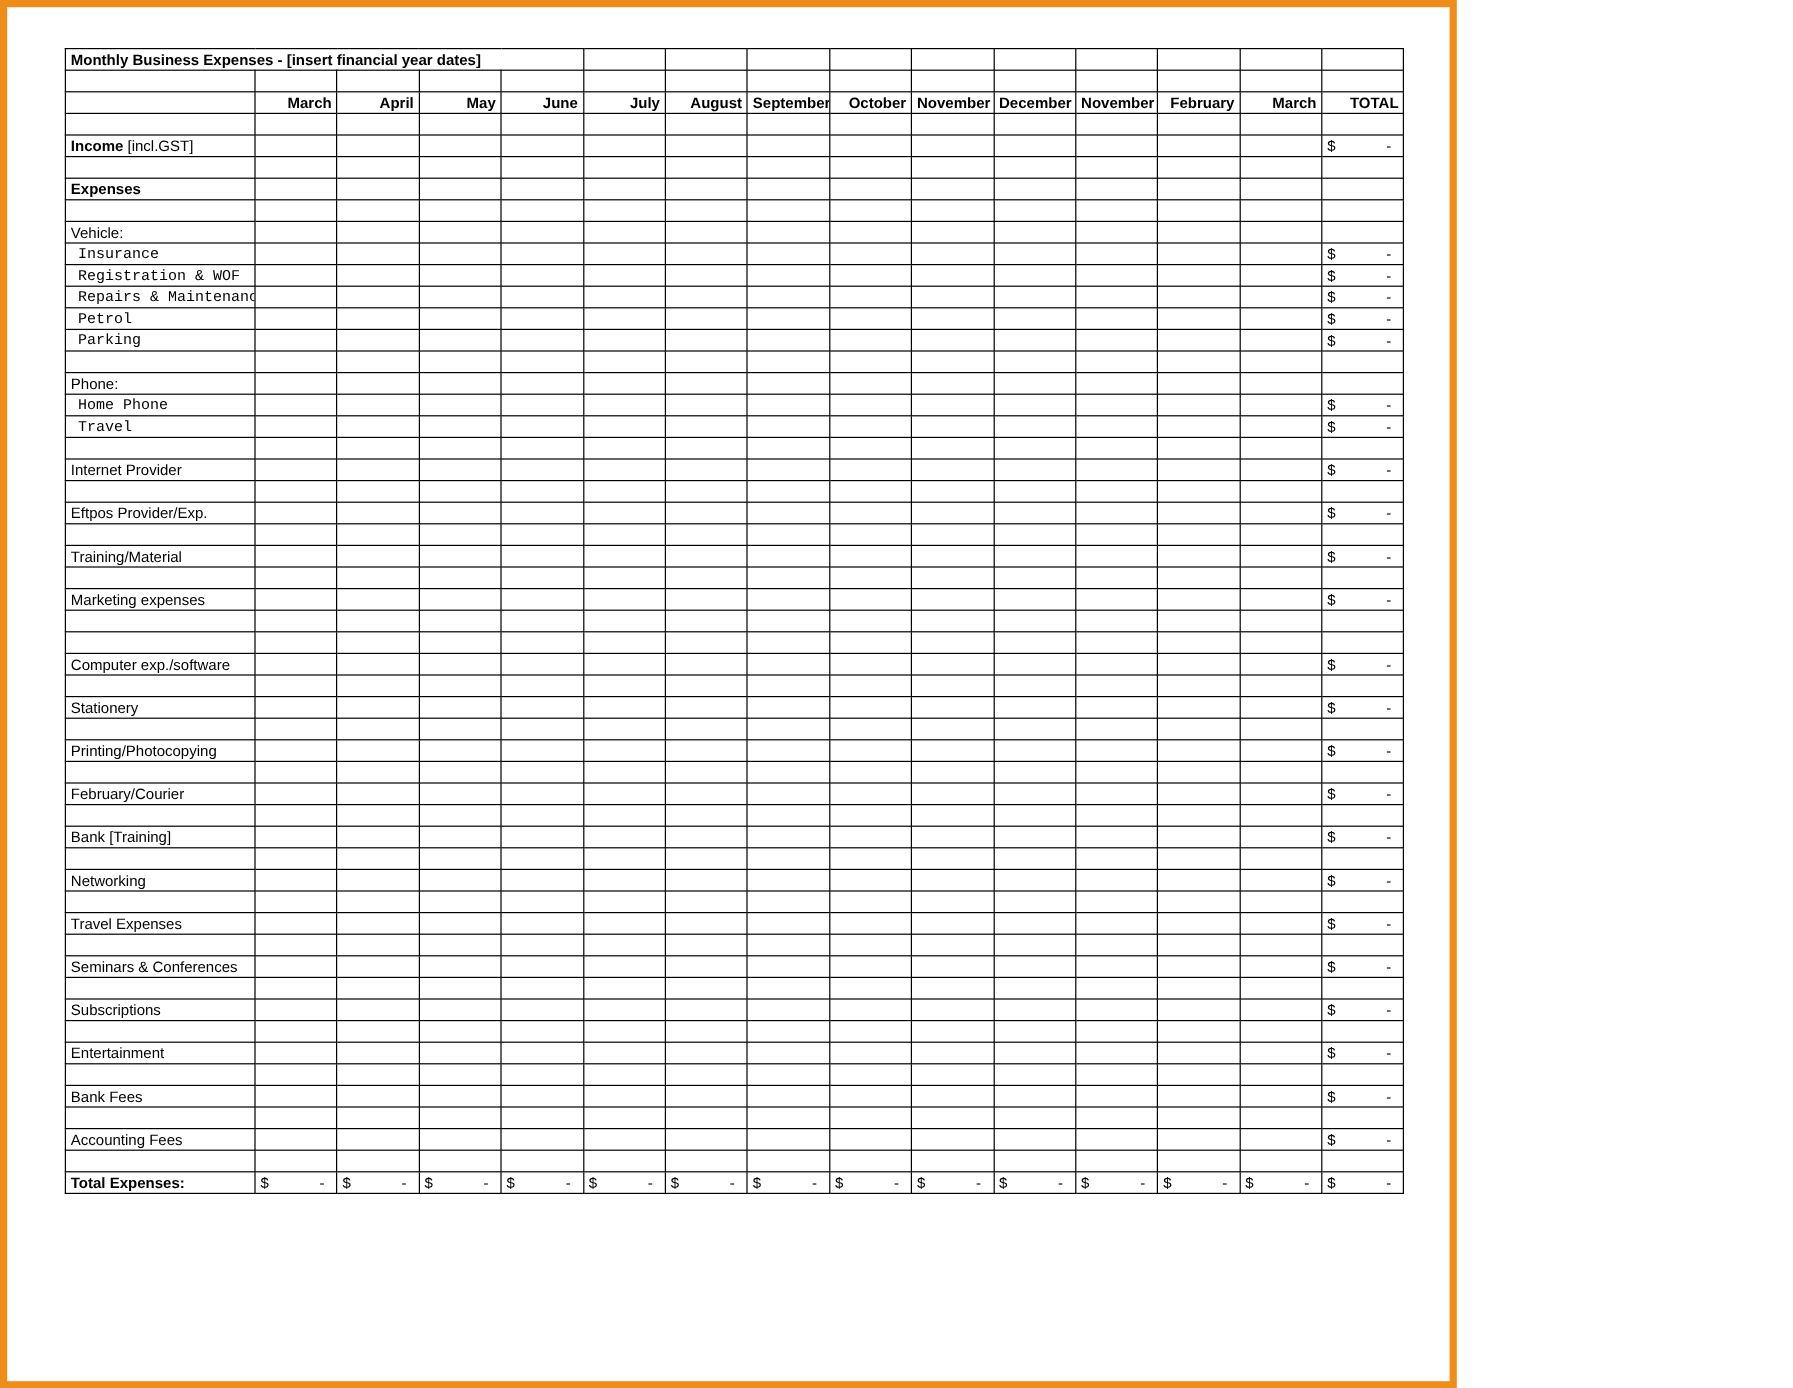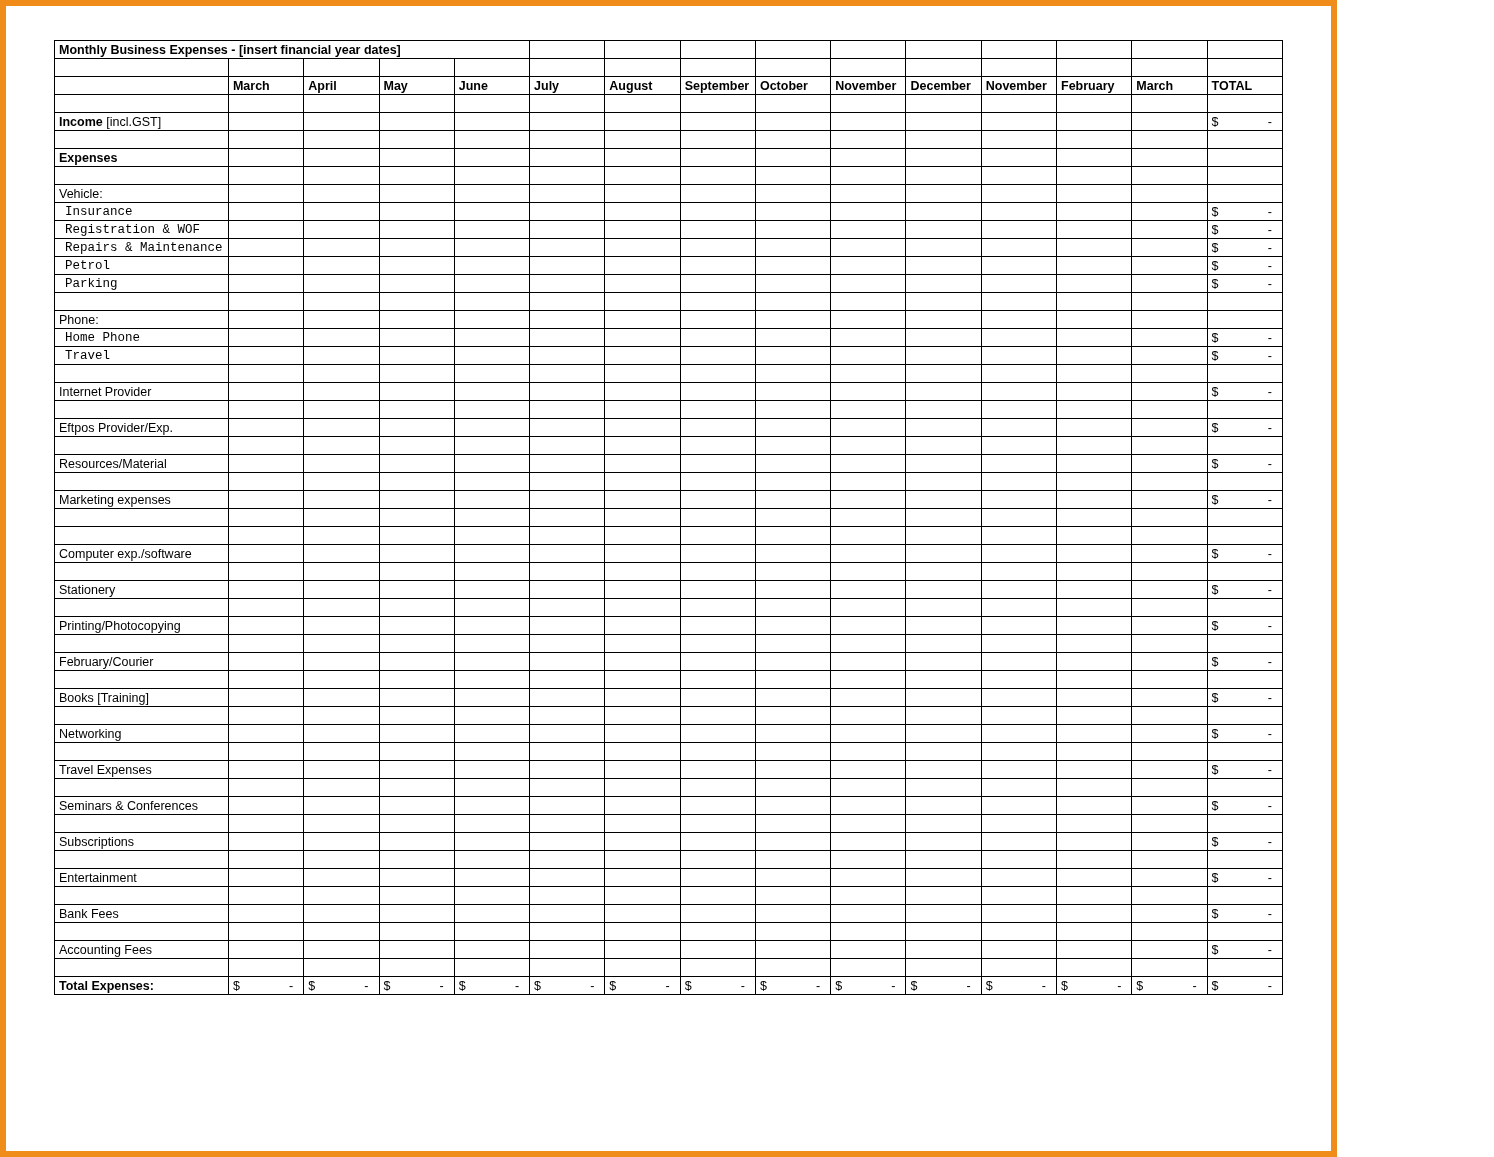--- a/index.html
+++ b/index.html
@@ -5,21 +5,21 @@
   * { box-sizing: border-box; }
   html, body {
     margin: 0;
     padding: 0;
     width: 1494px;
     height: 1157px;
     background: #ffffff;
     font-family: Arial, Helvetica, sans-serif;
   }
   .frame {
-    width: 1337px;
+    width: 1214px;
     height: 1157px;
     border: 6px solid #ef8c1a;
     padding: 34px 48px 48px 48px;
     background: #ffffff;
   }
   table.sheet {
     border-collapse: collapse;
     width: 100%;
     font-size: 12.5px;
     color: #000;
@@ -30,21 +30,21 @@
     height: 18px;
     padding: 1px 4px 1px 4px;
     vertical-align: middle;
     overflow: hidden;
     white-space: nowrap;
   }
   col.label-col { width: 158px; }
   col.month-col { width: 68.4px; }
   col.total-col { width: 68.4px; }
   .bold { font-weight: 700; }
-  .center { text-align: left; }
+  .center { text-align: right; }
   .indent { padding-left: 10px !important; font-family: Liberation Mono, monospace; }
   .currency-cell {
     position: relative;
   }
   .cur-sym {
     float: left;
   }
   .cur-dash {
     float: right;
     padding-right: 6px;
@@ -484,21 +484,21 @@
           <td></td>
           <td></td>
           <td></td>
           <td></td>
           <td></td>
           <td></td>
           <td></td>
           <td></td>
         </tr>
         <tr>
-          <td>Resources/Material</td>
+          <td>Training/Material</td>
           <td></td>
           <td></td>
           <td></td>
           <td></td>
           <td></td>
           <td></td>
           <td></td>
           <td></td>
           <td></td>
           <td></td>
@@ -723,21 +723,21 @@
           <td></td>
           <td></td>
           <td></td>
           <td></td>
           <td></td>
           <td></td>
           <td></td>
           <td></td>
         </tr>
         <tr>
-          <td>Books [Training]</td>
+          <td>Bank [Training]</td>
           <td></td>
           <td></td>
           <td></td>
           <td></td>
           <td></td>
           <td></td>
           <td></td>
           <td></td>
           <td></td>
           <td></td>

